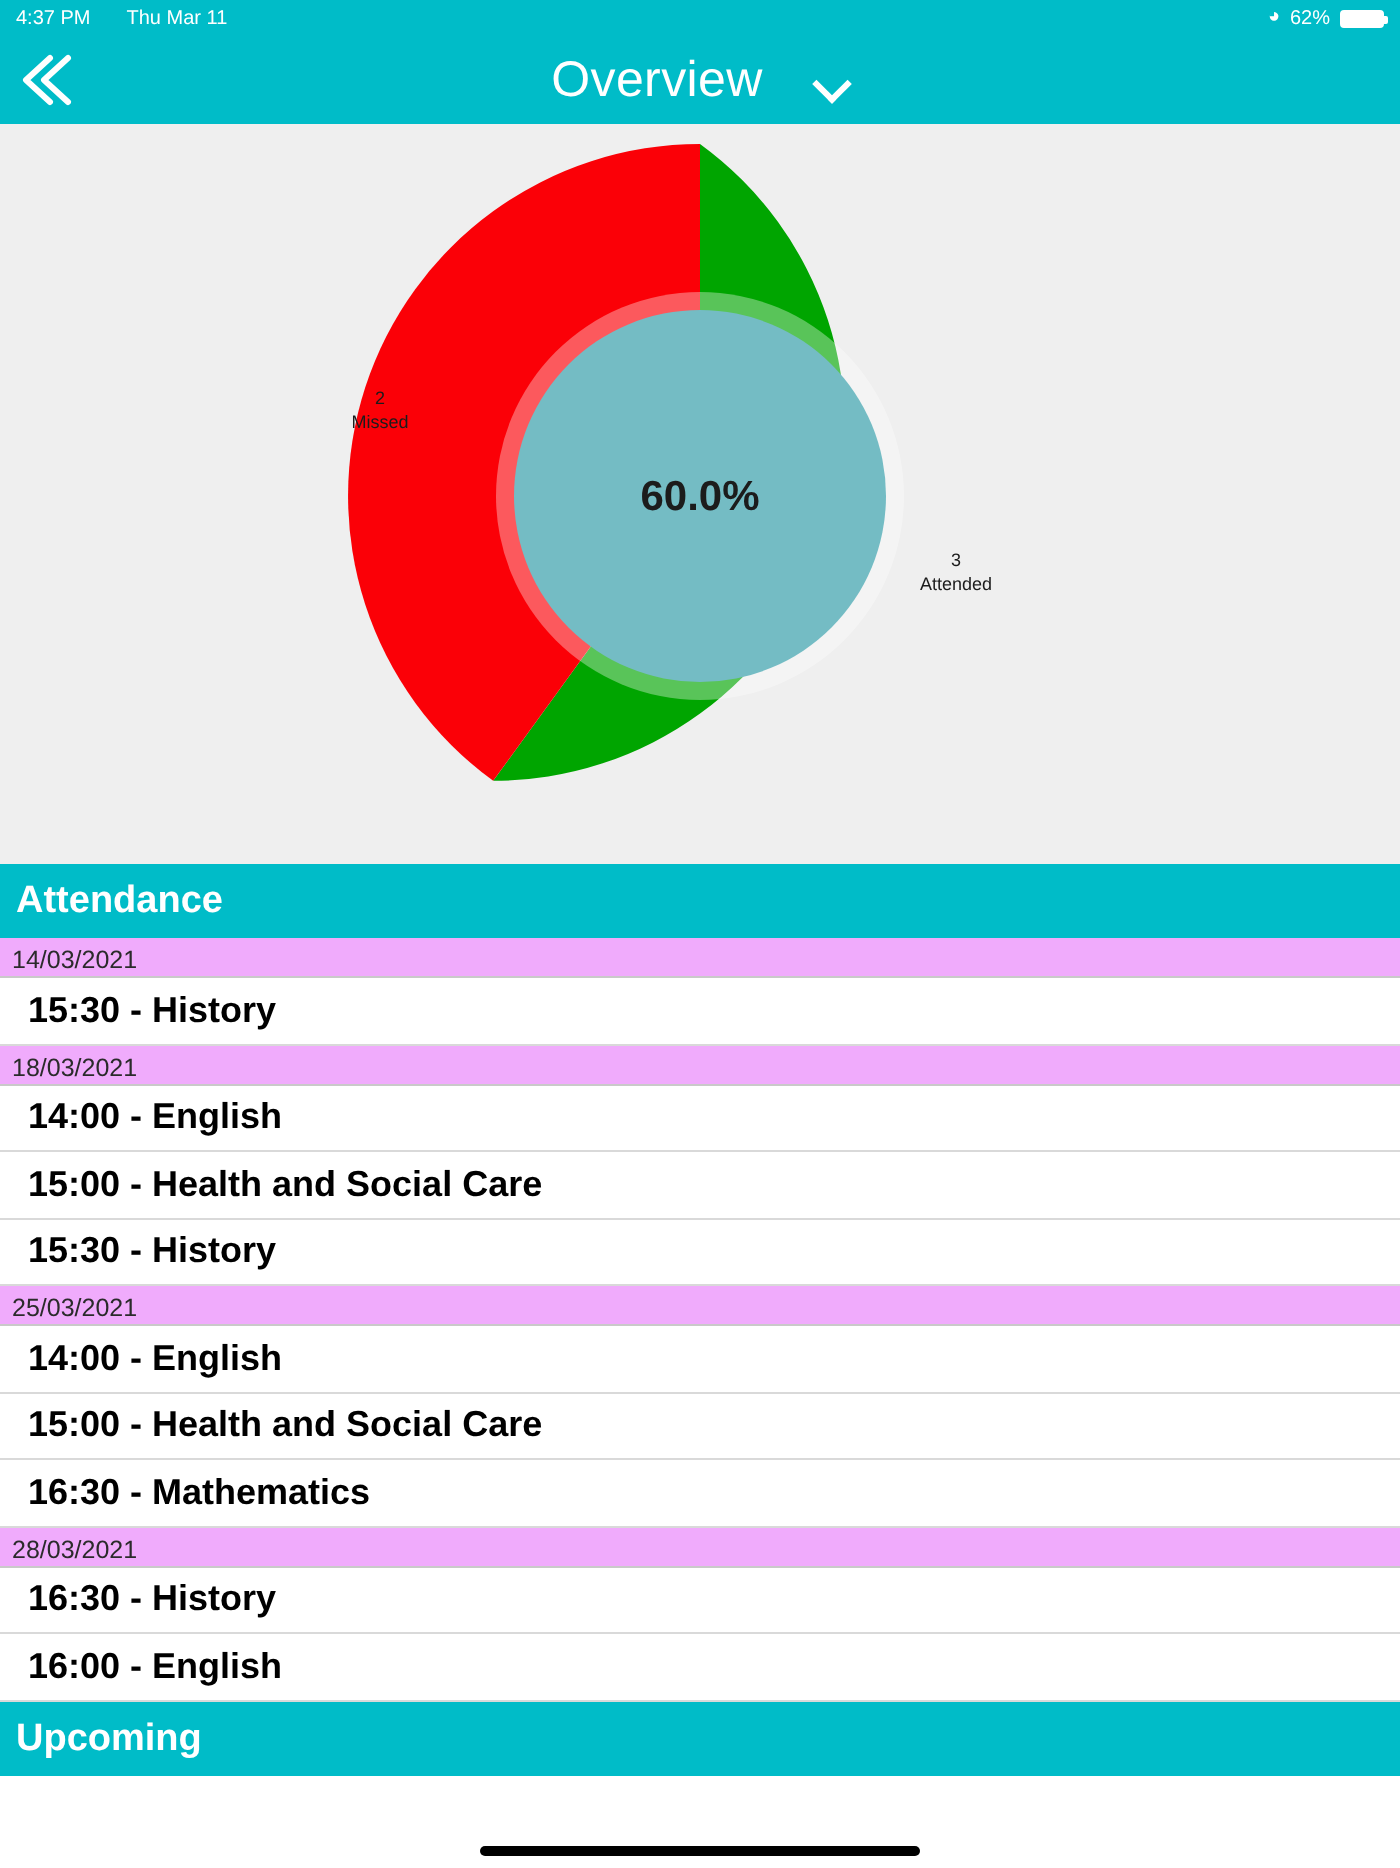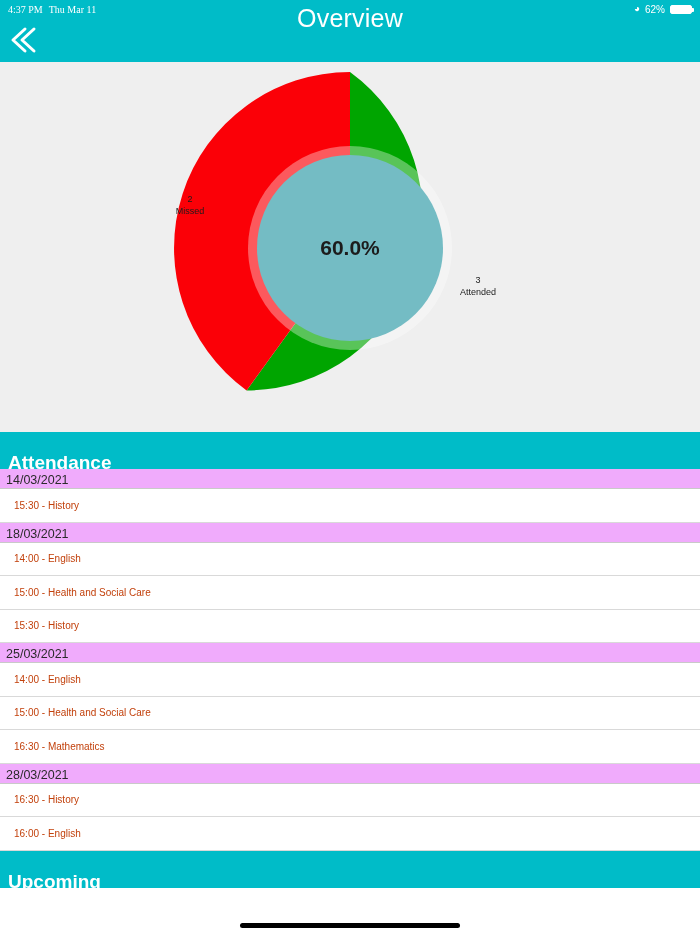--- a/index.html
+++ b/index.html
@@ -14,21 +14,21 @@
   
   .status-bar {
     height: 18px;
     background: #00bcc8;
     color: #ffffff;
     display: flex;
     align-items: center;
     font-size: 10px;
     padding: 0 8px;
   }
-  .status-left { display: flex; align-items: center; gap: 6px; font-family: Liberation Serif, serif; }
+  .status-left { display: flex; align-items: center; gap: 18px; }
   .status-right { margin-left: auto; display: flex; align-items: center; gap: 5px; }
   .wifi-icon { font-size: 10px; line-height: 1; }
   .battery {
     width: 22px; height: 9px;
     border: 1px solid #ffffff;
     border-radius: 2px;
     position: relative;
     display: inline-block;
   }
   .battery::after {
@@ -64,21 +64,20 @@
   }
   .back-btn svg { display: block; }
   .nav-title-wrap {
     position: absolute;
     left: 0; right: 0;
     display: flex;
     align-items: center;
     justify-content: center;
     gap: 27px;
     pointer-events: none;
-    flex-direction: column;
   }
   .nav-title {
     font-size: 25px;
     font-weight: 400;
     letter-spacing: .2px;
   }
   .chevron-down {
     width: 16px; height: 16px;
     position: relative;
     top: 2px;
@@ -109,42 +108,42 @@
     font-size: 9px;
     fill: #1c1c1c;
   }
 
   
   .section-header {
     background: #00bcc8;
     color: #ffffff;
     font-size: 19px;
     font-weight: bold;
-    padding: 20px 8px 9px 8px;
+    padding: 8px 8px 9px 8px;
     height: 37px;
   }
 
   
   .list { background: #ffffff; }
   .date-row {
     background: #f0abfc;
     color: #2b2b2b;
     font-size: 12.5px;
     padding: 4px 6px;
     height: 20px;
     border-bottom: 1px solid #c9c9c9;
   }
   .event-row {
     height: 33.5px;
     display: flex;
     align-items: center;
     padding: 0 14px;
-    font-size: 10px;
-    font-weight: normal;
-    color: #c2410c;
+    font-size: 18px;
+    font-weight: bold;
+    color: #000000;
     border-bottom: 1px solid #d9d9d9;
     background: #ffffff;
   }
 
   
   .home-indicator-wrap {
     position: absolute;
     left: 0; right: 0; bottom: 0;
     height: 18px;
     background: #ffffff;

